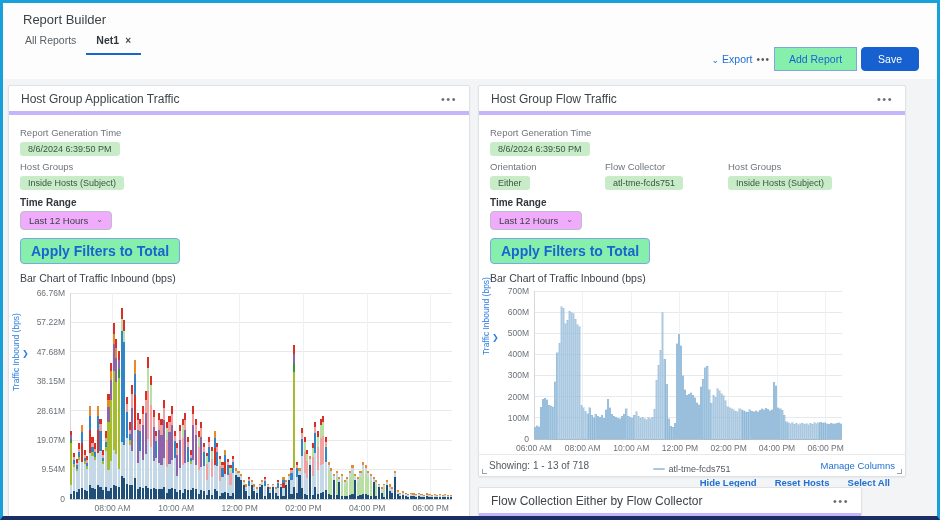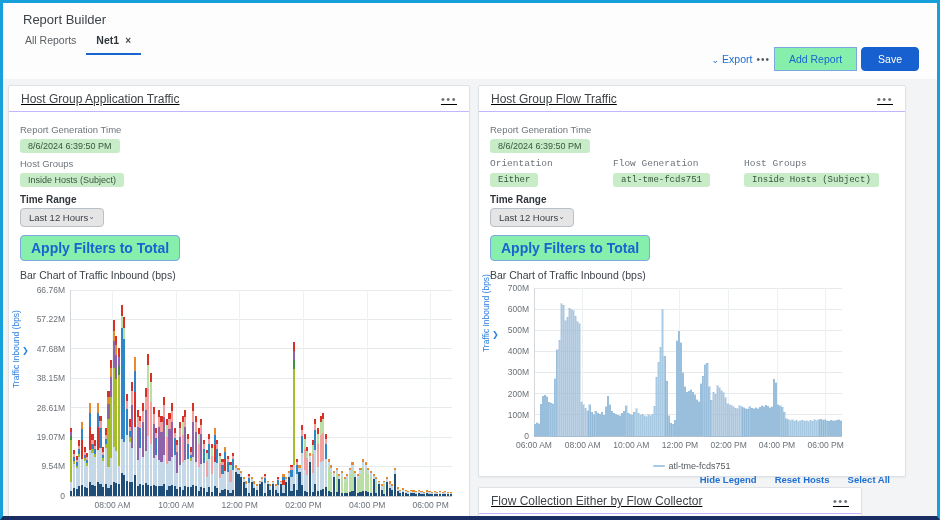--- a/index.html
+++ b/index.html
@@ -21,29 +21,29 @@
   .btn-outline { background:#86efac; border:1px solid #7da7e0; color:#1765cf; font-size:10.5px;
                  padding:5px 14px; border-radius:0; font-family:inherit; cursor:pointer;text-align:center; }
   .btn-primary { background:#1660cf; border:1px solid #1660cf; color:#fff; font-size:10.5px;
                  padding:5px 16px; border-radius:4px; font-family:inherit; cursor:pointer; }
   .card { position:absolute; background:#fff; border:1px solid #dfe2e5; border-radius:2px;
           box-shadow:0 1px 2px rgba(0,0,0,.05); }
   #card-left   { left:5px;   top:82px;  width:462px; height:470px; }
   #card-right  { left:475px; top:82px;  width:428px; height:392px; }
   #card-bottom { left:475px; top:484px; width:384px; height:60px; }
   .card-title-row { display:flex; justify-content:space-between; align-items:center;
-                    padding:6px 12px 5px 12px; border-bottom:1px solid #c4b5fd;text-decoration:underline; }
+                    padding:6px 12px 5px 12px; border-bottom:4px solid #c4b5fd; }
   .card-title { font-size:12px; color:#3f4448; }
   .menu-dots { color:#6b7074; font-size:11px; letter-spacing:1.5px; cursor:pointer; }
   .card-body { padding:7px 11px 0 11px; }
   .f-label { font-size:9.5px; color:#6e757c; margin-top:5px; }
   .badge { display:inline-block; margin-top:3px; background:#c9ecc8; color:#37553c;
            font-size:9px; padding:2px 8px; border-radius:3px; }
   .f-strong { font-size:10px; color:#33373c; font-weight:700; margin-top:7px; }
-  .select { display:inline-flex; align-items:flex-start; margin-top:3px; background:#e5e5e5;
+  .select { display:inline-flex; align-items:flex-start; gap:8px; margin-top:3px; background:#f0abfc;
             border:1px solid #b9c0c7; border-radius:4px; font-size:9.5px; color:#3c4146;
             padding:3px 8px; cursor:pointer; }
   .select .sel-chev { font-size:8px; color:#667; }
   .apply-btn { display:inline-block; margin-top:8px; background:#86efac; border:1px solid #7da7e0;
                color:#1765cf; font-size:14px; font-weight:700; padding:4px 10px;
                border-radius:4px; font-family:inherit; cursor:pointer; }
   .chart-caption { font-size:10.5px; color:#3d4349; margin-top:8px; }
   .chart-wrap { position:relative; margin-top:3px; }
   .y-title { position:absolute; left:-4px; top:58%; transform:rotate(-90deg) translateX(50%);
              transform-origin:left center; color:#2b7de1; font-size:8.5px; white-space:nowrap; }
@@ -57,21 +57,21 @@
   .links-row { display:flex; justify-content:flex-end; gap:18px; font-size:9.5px; margin-top:3px;
                padding-right:4px;font-weight:bold; }
   .links-row span { color:#2070d0; cursor:pointer; }
   .foot-row { position:absolute; left:0; right:0; bottom:0; height:22px; border-top:1px solid #e7e9ea;
               display:flex; align-items:center; justify-content:space-between; padding:0 10px; }
   .foot-show { font-size:10px; color:#55595e; }
   .foot-link { font-size:9.5px; color:#2070d0; cursor:pointer; }
   .rs { position:absolute; bottom:2px; width:5px; height:5px; border-bottom:1px solid #9aa0a5; }
   .rs-l { left:3px;  border-left:1px solid #9aa0a5; }
   .rs-r { right:3px; border-right:1px solid #9aa0a5; }
-  .fcol { display:flex; gap:8px;font-family:Liberation Mono, monospace; }
+  .fcol { display:flex; gap:0; }
   .fcol > div:nth-child(1){ width:115px; } .fcol > div:nth-child(2){ width:123px; }
   svg text { font-family:"Liberation Sans", sans-serif; }
 </style>
 </head>
 <body>
 
 <div class="page">
 
   <div class="topbar">
     <div class="app-title">Report Builder</div>
@@ -775,21 +775,21 @@
     </div>
     <div class="card-body">
       <div class="f-label">Report Generation Time</div>
       <span class="badge">8/6/2024 6:39:50 PM</span>
       <div class="fcol">
         <div>
           <div class="f-label">Orientation</div>
           <span class="badge">Either</span>
         </div>
         <div>
-          <div class="f-label">Flow Generation</div>
+          <div class="f-label">Flow Collector</div>
           <span class="badge">atl-tme-fcds751</span>
         </div>
         <div>
           <div class="f-label">Host Groups</div>
           <span class="badge">Inside Hosts (Subject)</span>
         </div>
       </div>
       <div class="f-strong">Time Range</div>
       <span class="select">
           <span>Last 12 Hours</span>
@@ -987,20 +987,26 @@
             <rect x="350.1763157894737" y="136.77714285714285" width="1.6210526315789473" height="15.222857142857142" fill="#a7c9e2" stroke="#7ea9cc" stroke-width="0.3" shape-rendering="crispEdges"></rect>
           </svg>
       </div>
       <div class="r-legend"><span class="legend-marker" id="r-legend-marker" style="background: rgb(167, 201, 226);"></span><span>atl-tme-fcds751</span></div>
       <div class="links-row">
         <span>Hide Legend</span>
         <span>Reset Hosts</span>
         <span>Select All</span>
       </div>
     </div>
+    <div class="foot-row">
+      <span class="foot-show">Showing: 1 - 13 of 718</span>
+      <span class="foot-link">Manage Columns</span>
+      <span class="rs rs-l"></span>
+      <span class="rs rs-r"></span>
+    </div>
   </div>
 
   <div class="card" id="card-bottom">
     <div class="card-title-row">
       <span class="card-title">Flow Collection Either by Flow Collector</span>
       <span class="menu-dots">•••</span>
     </div>
   </div>
 
 </div>

